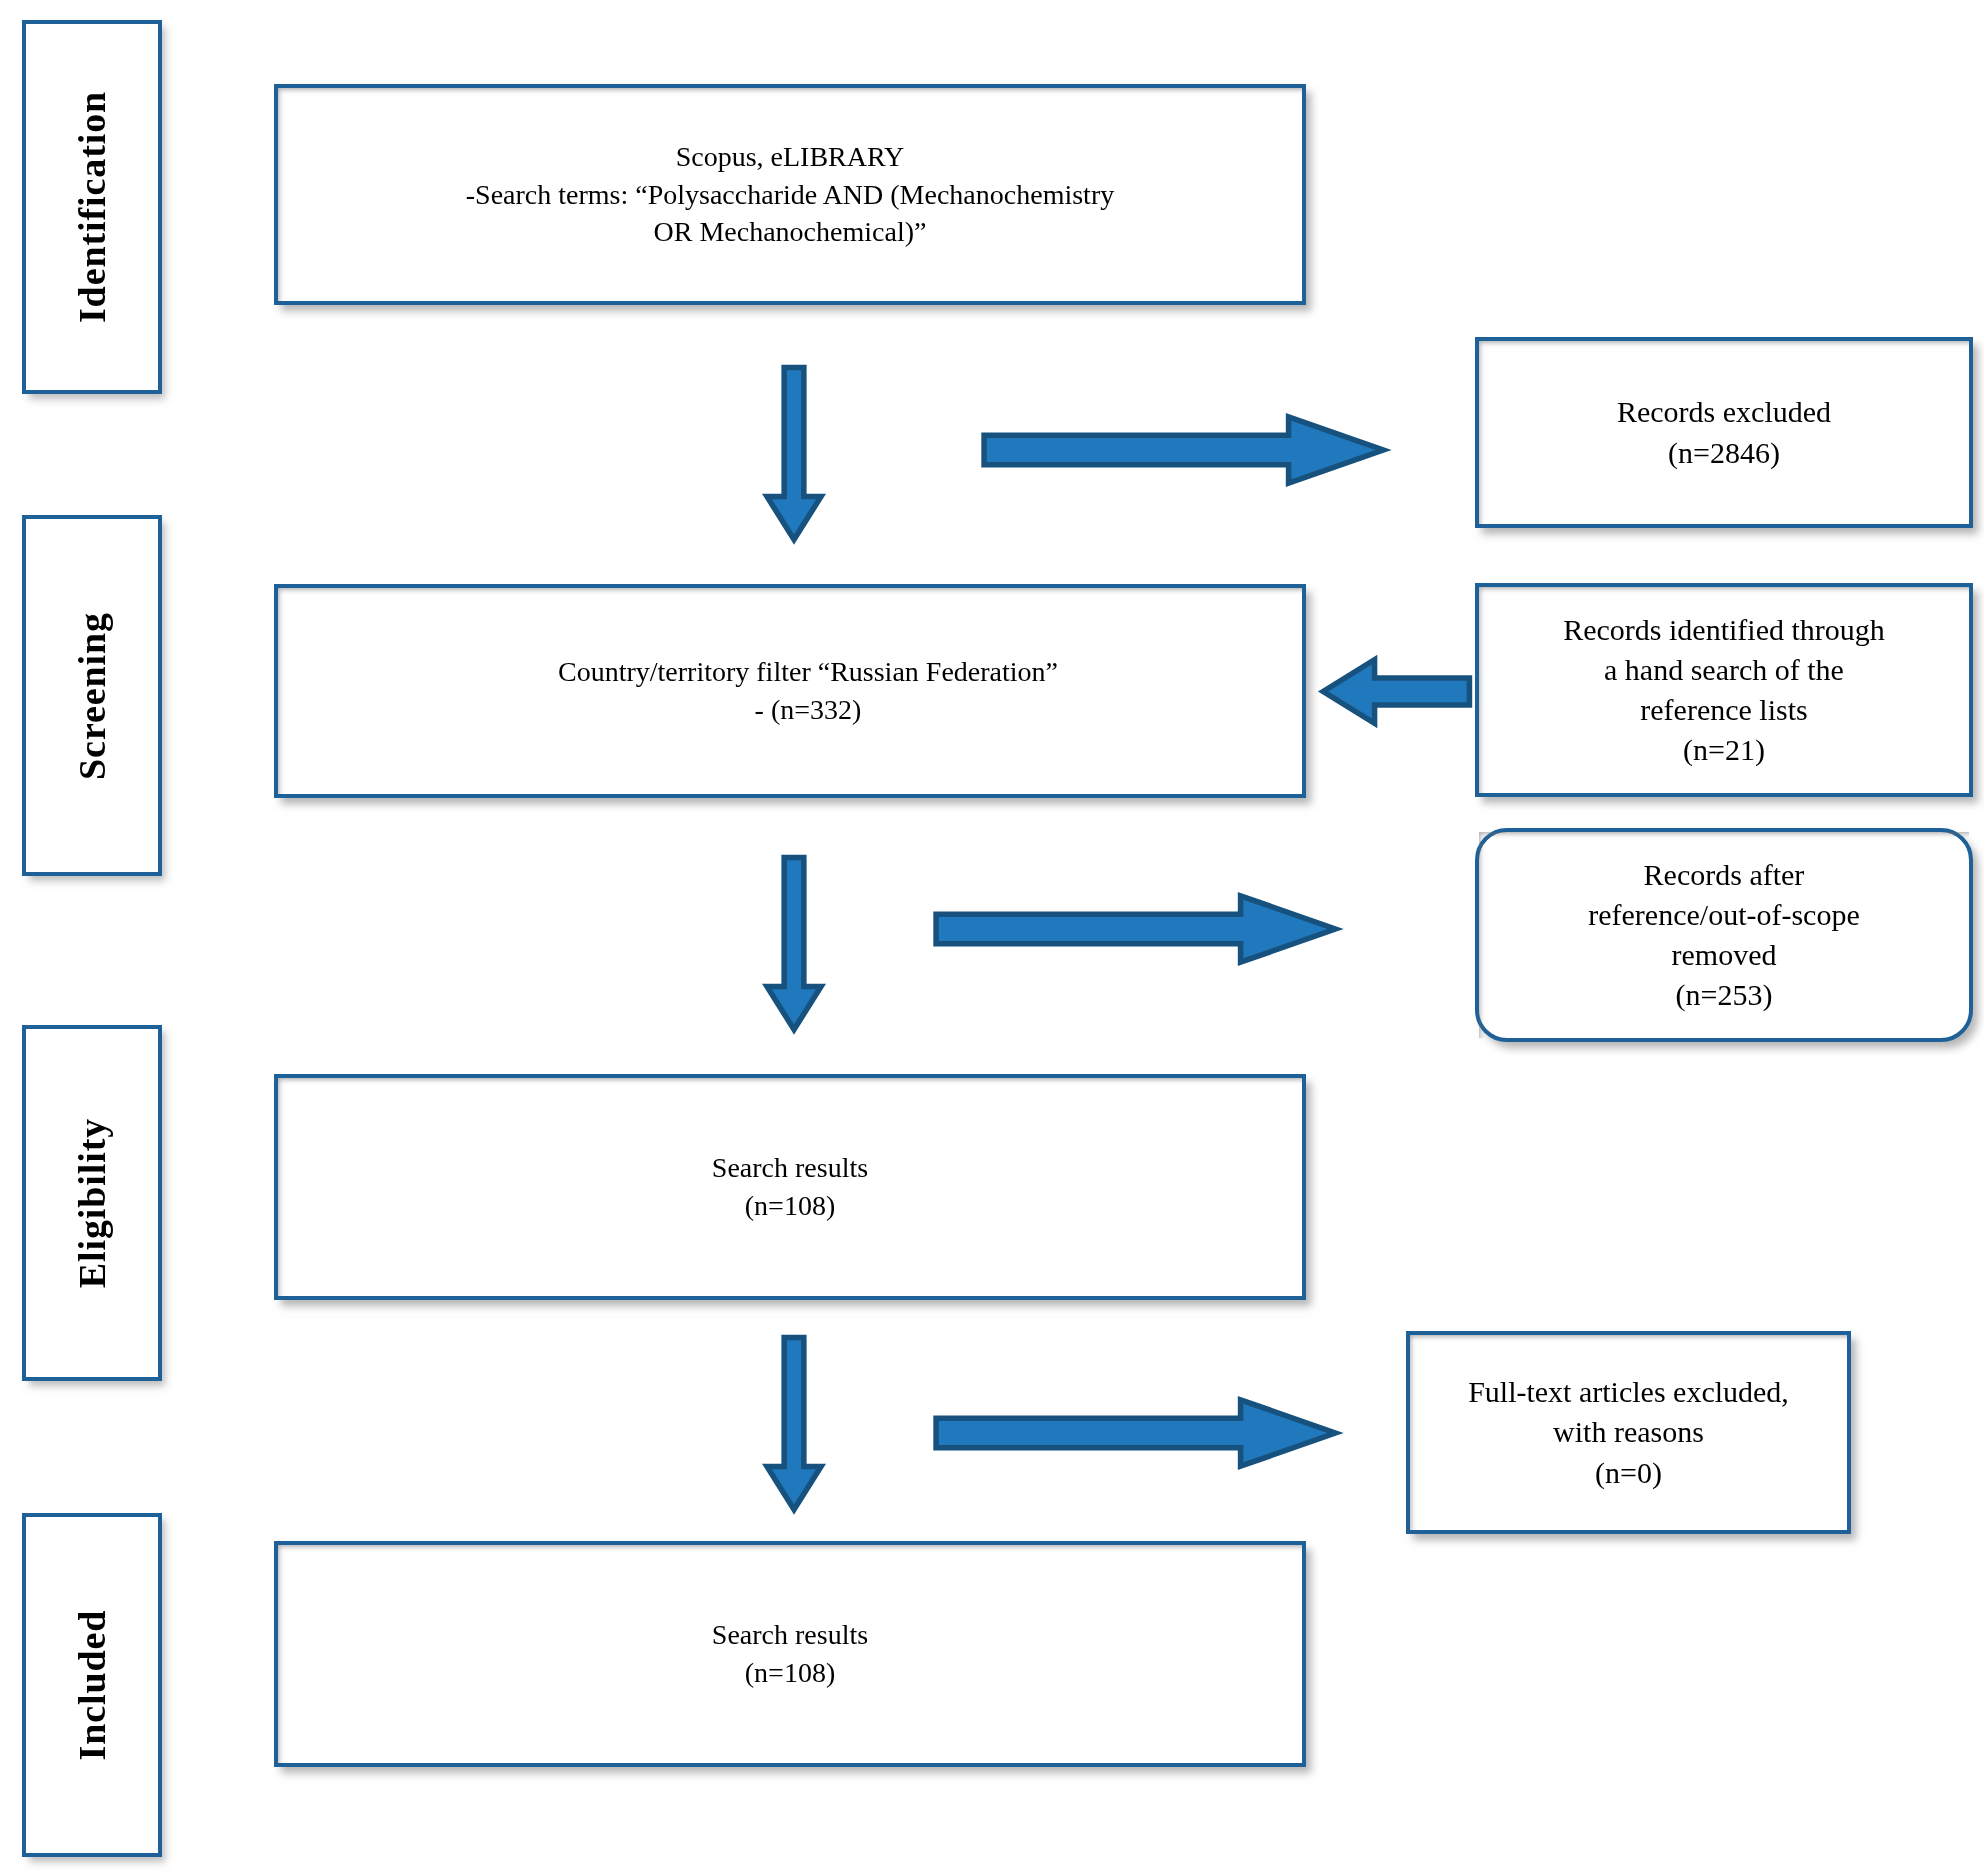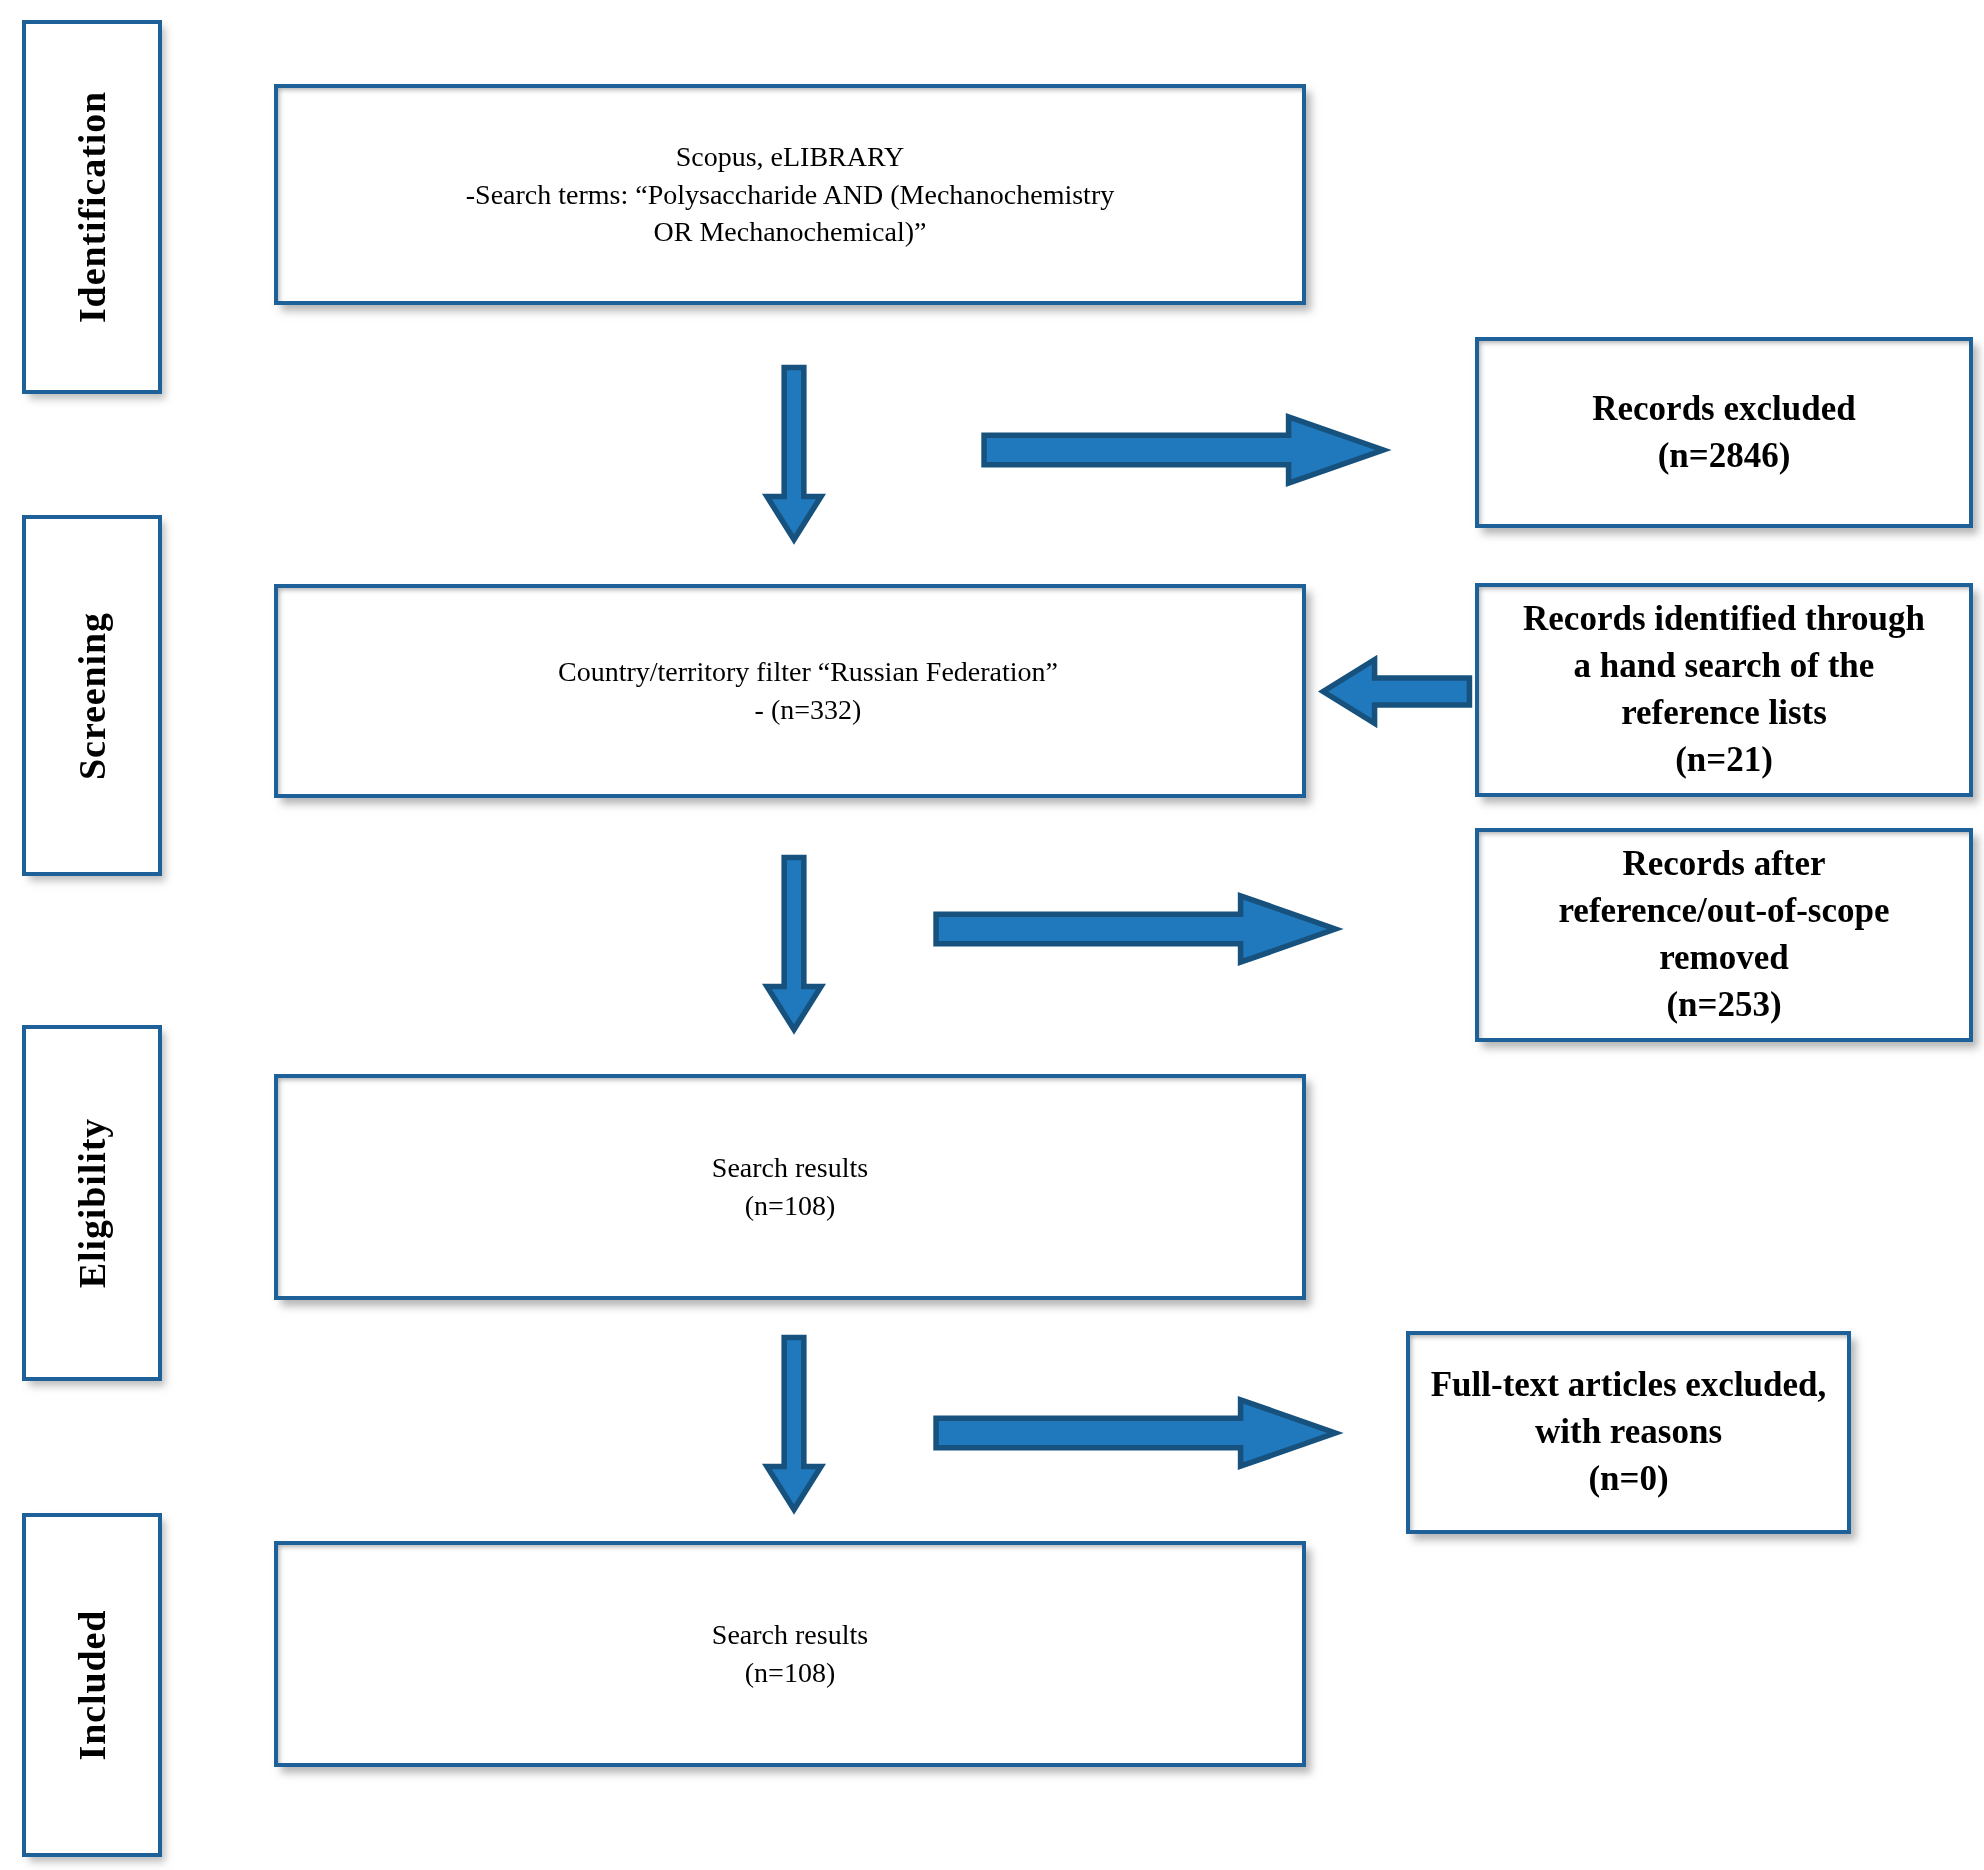--- a/index.html
+++ b/index.html
@@ -59,21 +59,21 @@
   }
   .stage-box .vtext {
     transform: rotate(-90deg);
     white-space: nowrap;
     font-weight: bold;
     letter-spacing: 0.9px;
   }
 
   
   .t-center   { font-size: 28px; }
-  .t-side     { font-size: 35px; font-weight: bold; }
+  .t-side     { font-size: 30px; }
   .t-stage    { font-size: 38px; }
 
   
   .arrow {
     position: absolute;
   }
   .arrow svg { display: block; overflow: visible; }
 </style>
 </head>
 <body>
@@ -134,21 +134,21 @@
 
   <div class="pbox" style="left:1475px; top:583px; width:498px; height:214px;">
     <div class="inner t-side">
       <div>Records identified through</div>
       <div>a hand search of the</div>
       <div>reference lists</div>
       <div>(n=21)</div>
     </div>
   </div>
 
-  <div class="pbox" style="left:1475px; top:828px; width:498px; height:214px;">
+  <div class="pbox" style="left:1475px; top:828px; width:498px; height:214px;border-radius:32px;">
     <div class="inner t-side">
       <div>Records after</div>
       <div>reference/out-of-scope</div>
       <div>removed</div>
       <div>(n=253)</div>
     </div>
   </div>
 
   <div class="pbox" style="left:1406px; top:1331px; width:445px; height:203px;">
     <div class="inner t-side">

